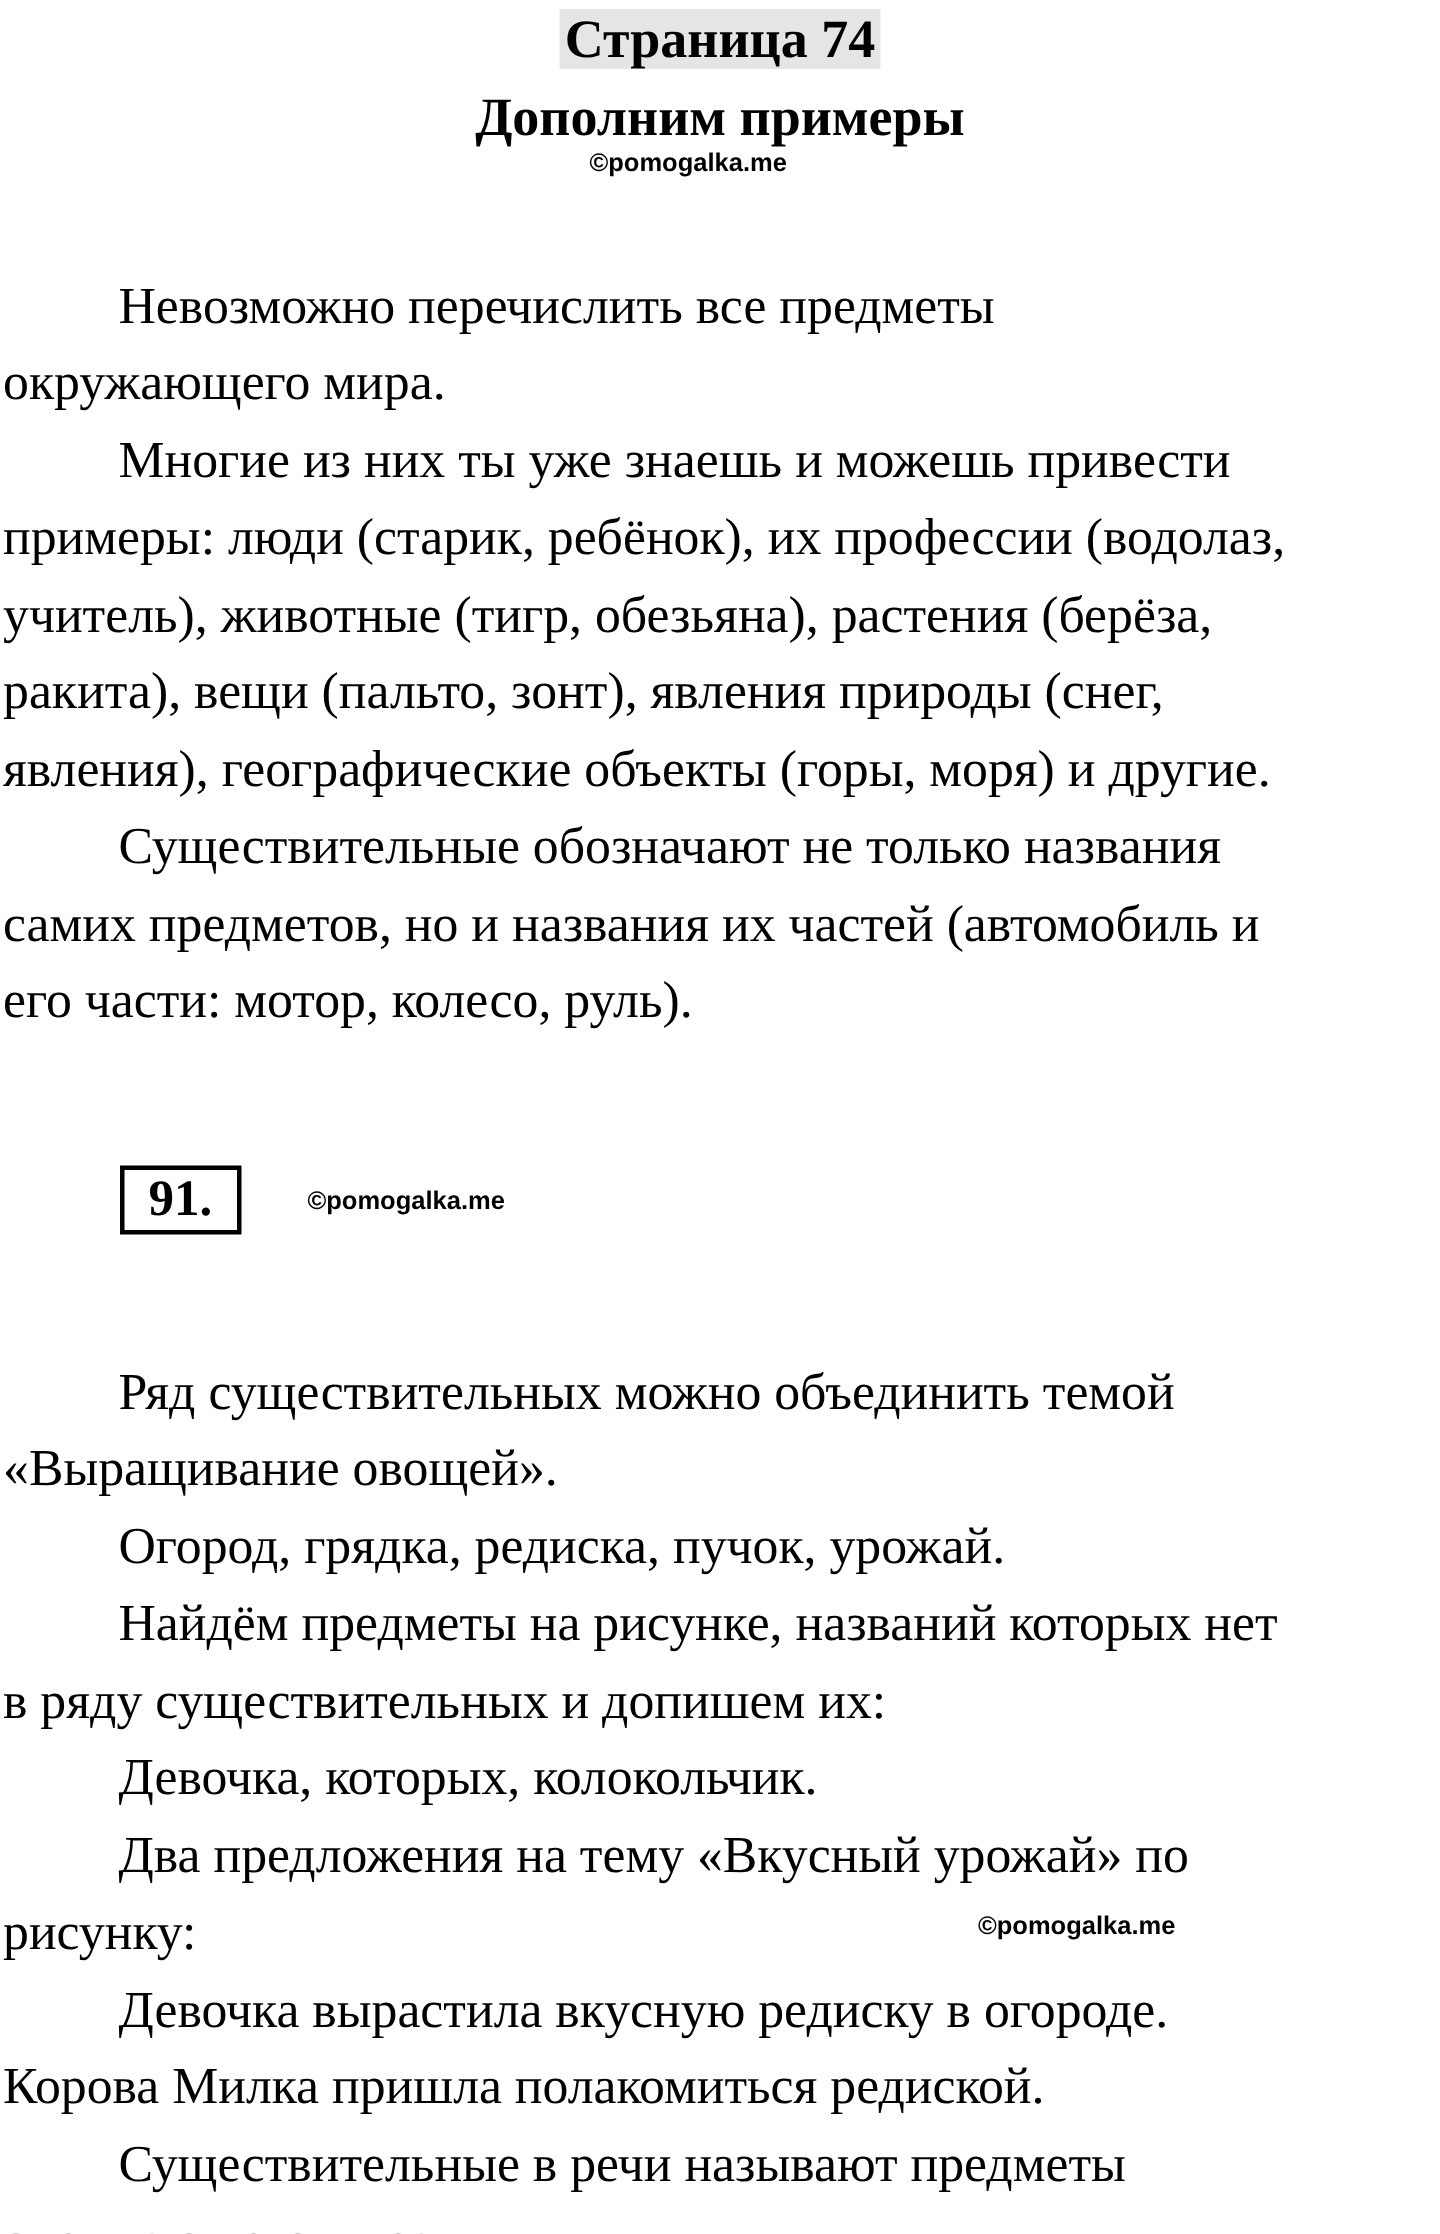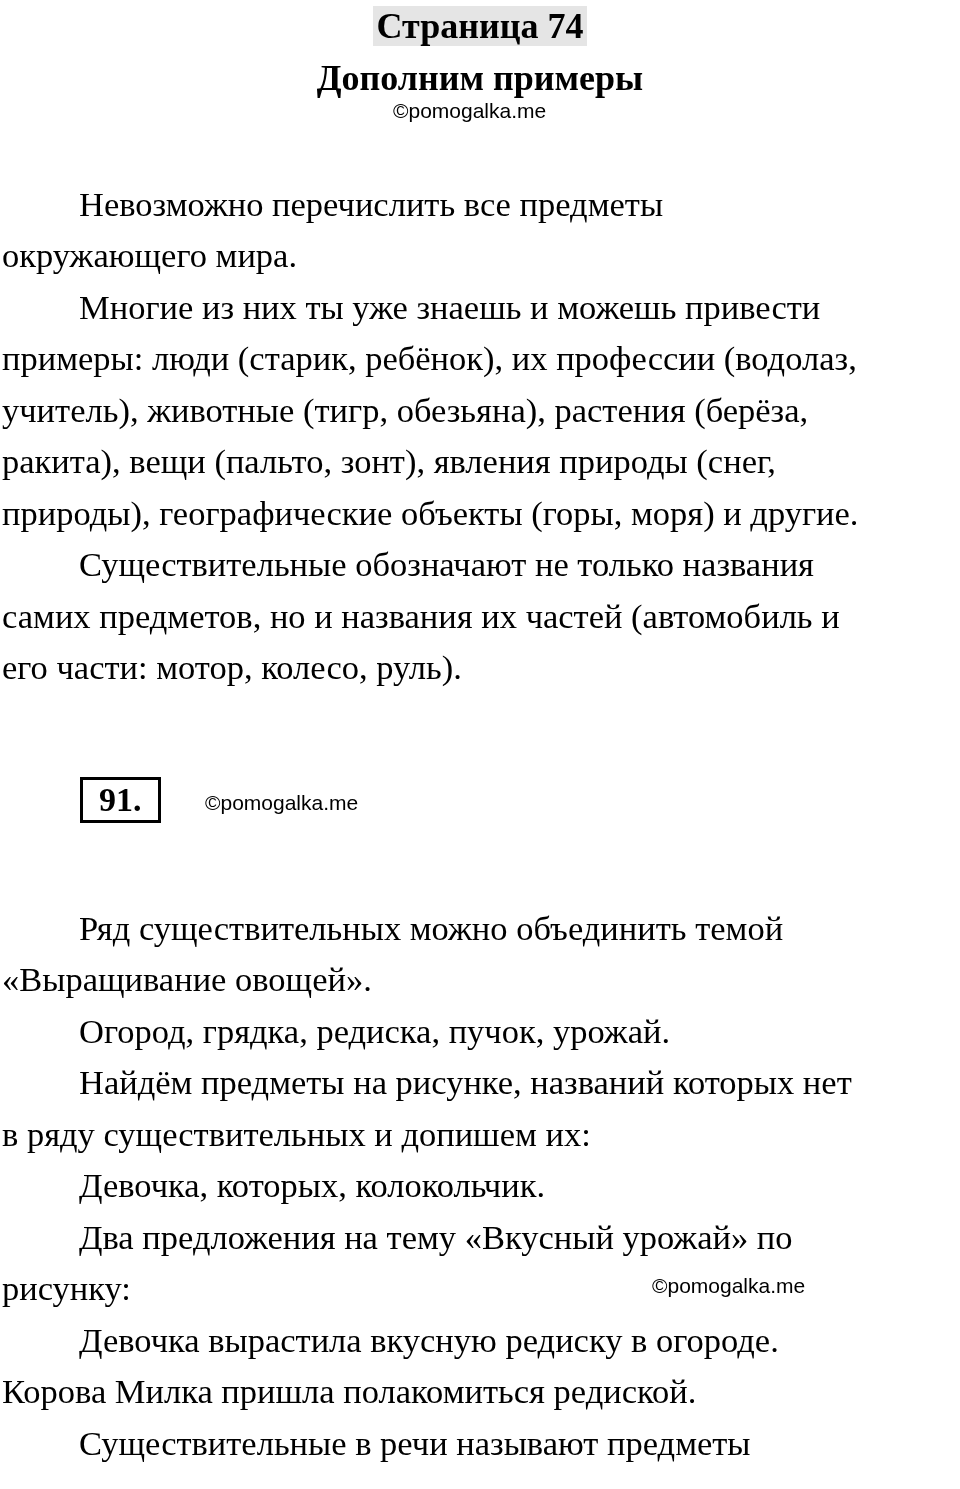--- a/index.html
+++ b/index.html
@@ -1,39 +1,39 @@
 <!DOCTYPE html>
 <html><head>
 <meta charset="utf-8">
 <style>
   html, body { margin:0; padding:0; background:#fff; }
   body { width:960px; height:1489px; position:relative; overflow:hidden; font-family:"Liberation Serif", serif; color:#000; }
   .title { position:absolute; top:4px; left:0; width:960px; text-align:center; }
   .title span { background:#e5e5e5; font-weight:bold; font-size:36px; padding:0 4px; line-height:44px; }
   .subtitle { position:absolute; top:56px; left:0; width:960px; text-align:center; font-weight:bold; font-size:36px; line-height:44px; }
-  .wm { position:absolute; font-family:"Liberation Sans", sans-serif; font-weight:normal; font-size:21px; }
+  .wm { position:absolute; font-family:"Liberation Sans", sans-serif; font-weight:bold; font-size:17px; }
   .line { position:absolute; left:2px; font-size:34.5px; line-height:40px; white-space:nowrap;margin-top:28px; }
   .ind { left:79px; }
   .num { position:absolute; left:80px; top:777px; border:3px solid #000; font-weight:bold; font-size:34px; line-height:40px; padding:0 16px; }
 </style>
 </head>
 <body>
 
 <div class="title"><span>Страница 74</span></div>
 <div class="subtitle">Дополним примеры</div>
 <div class="wm" style="top:99px;left:393px;">©pomogalka.me</div>
 
 <div id="intro">
     <div class="line ind" style="top: 156px;">Невозможно перечислить все предметы</div>
     <div class="line" style="top: 207px;">окружающего мира.</div>
     <div class="line ind" style="top: 259px;">Многие из них ты уже знаешь и можешь привести</div>
     <div class="line" style="top: 310px;">примеры: люди (старик, ребёнок), их профессии (водолаз,</div>
     <div class="line" style="top: 362px;">учитель), животные (тигр, обезьяна), растения (берёза,</div>
     <div class="line" style="top: 413px;">ракита), вещи (пальто, зонт), явления природы (снег,</div>
-    <div class="line" style="top: 465px;">природы), географические объекты (горы, моря) и другие.</div>
+    <div class="line" style="top: 465px;">явления), географические объекты (горы, моря) и другие.</div>
     <div class="line ind" style="top: 516px;">Существительные обозначают не только названия</div>
     <div class="line" style="top: 568px; text-align: right;">самих предметов, но и названия их частей (автомобиль и</div>
     <div class="line" style="top: 619px;">его части: мотор, колесо, руль).</div>
   </div>
 
 <div class="num">91.</div>
 <div class="wm" style="top:791px;left:205px;">©pomogalka.me</div>
 <div class="wm" style="top:1274px;left:652px;">©pomogalka.me</div>
 
 <div id="answer">

